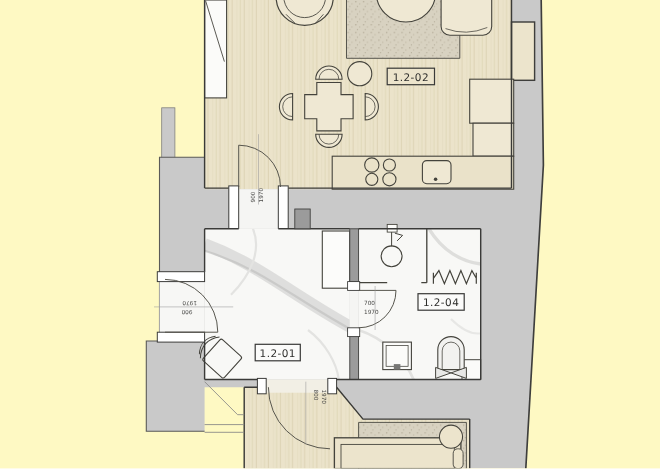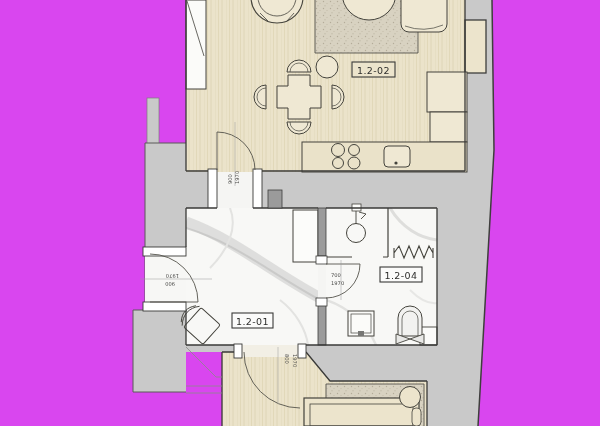--- a/index.html
+++ b/index.html
@@ -1,16 +1,16 @@
 <!DOCTYPE html>
 <html><head>
 <meta charset="utf-8">
 <style>
   html,body{margin:0;padding:0;background:#ffffff;}
-  #stage{position:relative;width:600px;height:426px;overflow:hidden;background:#d946ef;
+  #stage{position:relative;width:600px;height:426px;overflow:hidden;background:#fef9c3;
          font-family:"DejaVu Sans", sans-serif;}
   svg{display:block;}
   text{font-family:"DejaVu Sans", sans-serif;}
   .room-label{font-size:9.5px;fill:#2e2e2c;letter-spacing:.4px;}
   .dim{font-size:5.2px;fill:#4a4a48;}
 </style>
 </head>
 <body>
 
 <div id="stage">

